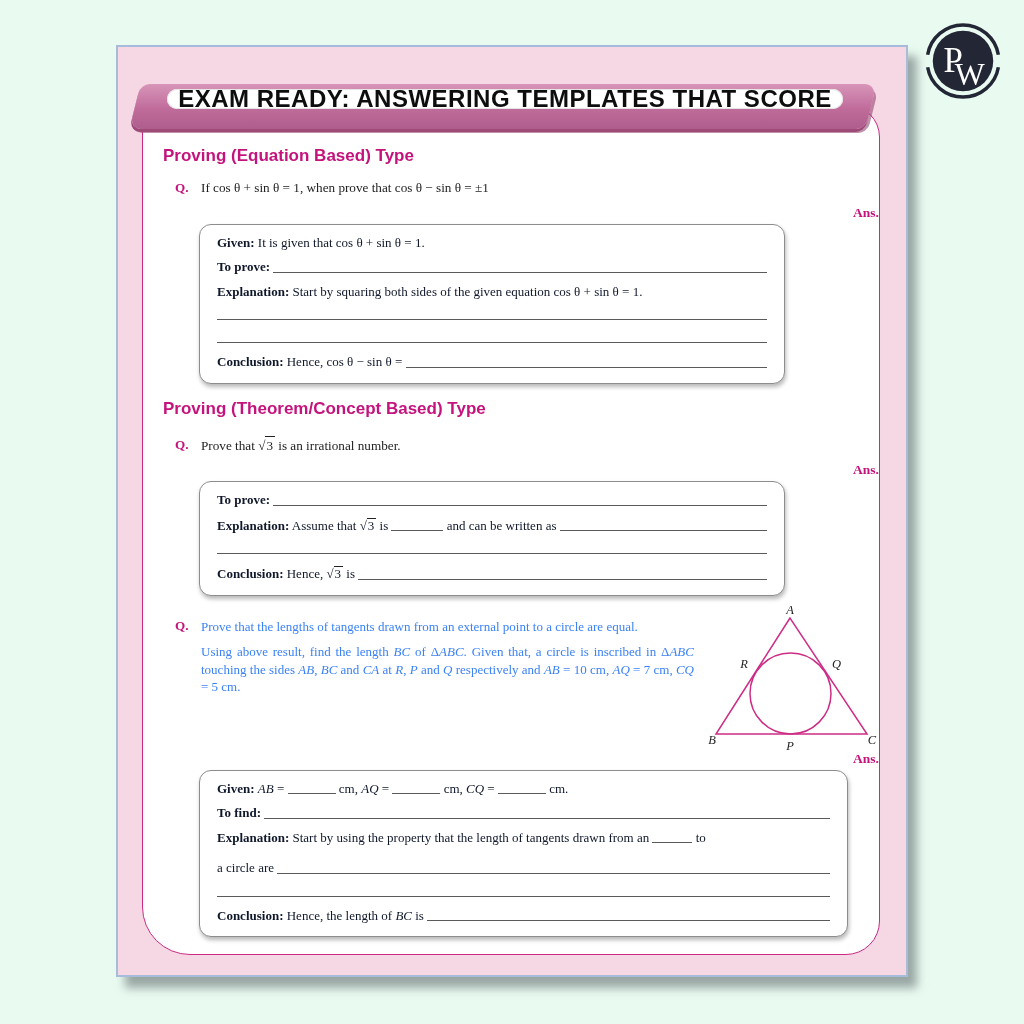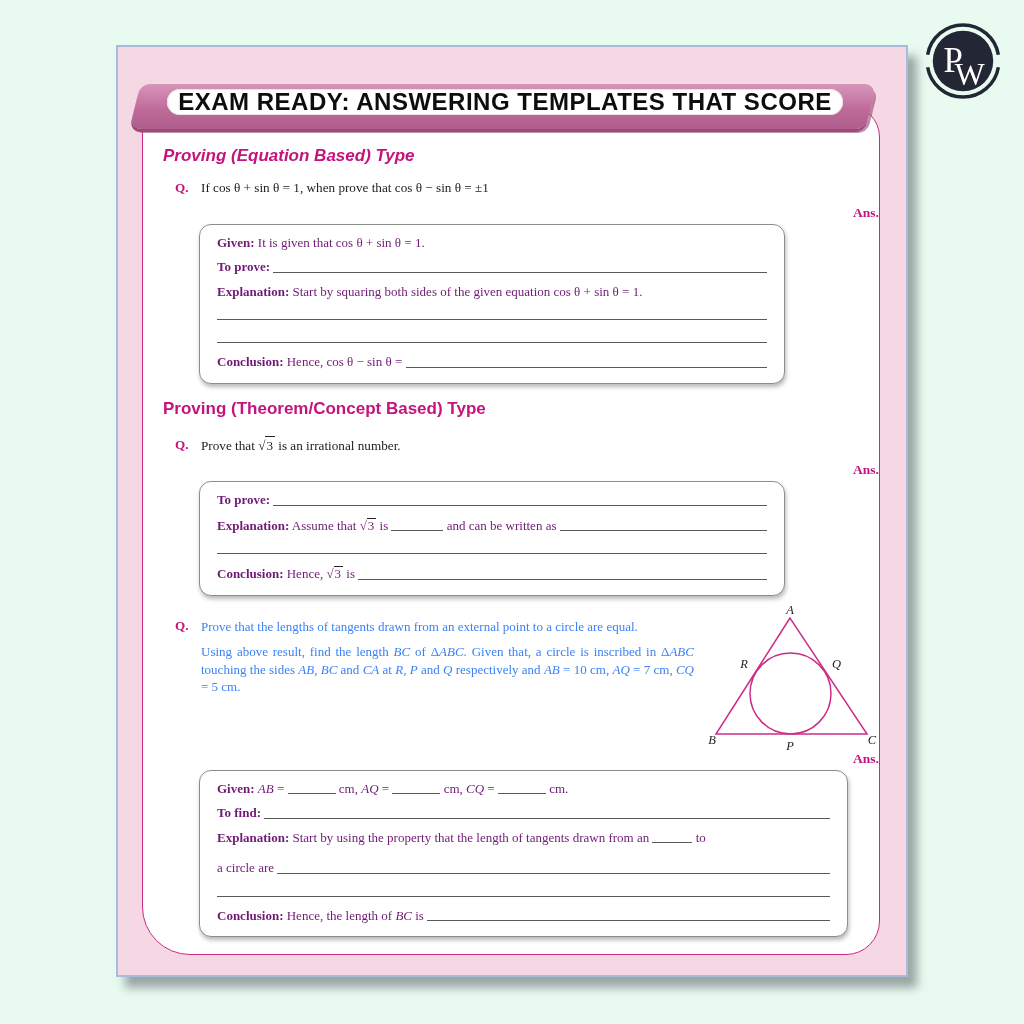--- a/index.html
+++ b/index.html
@@ -24,47 +24,47 @@
   
   .banner{position:absolute;left:-8px;top:-22px;width:736px;height:45px;}
   .banner-skew{
     position:absolute;left:0;top:0;right:0;bottom:0;
     transform:skewX(-14deg);
     background:linear-gradient(180deg,#d795b9 0%,#c06c9b 55%,#ae5d8c 100%);
     border-radius:9px 12px 9px 12px;
     box-shadow:0 3px 0 #9d4a77, 3px 4px 0 rgba(140,55,100,.55);
   }
   .banner-white{
-    position:absolute;left:32px;right:28px;top:5px;height:26px;
+    position:absolute;left:32px;right:28px;top:5px;height:20px;
     background:#fff;border-radius:17px;
     display:flex;align-items:center;justify-content:center;
     box-shadow:inset 0 0 0 1px #e5e5e5;
   }
   .banner-white .ttl{
     font-family:"Liberation Sans",sans-serif;font-weight:bold;
     font-size:24px;letter-spacing:.5px;color:#0d0d0d;white-space:nowrap;
   }
   
   h2.sec{
     font-family:"Liberation Sans",sans-serif;font-weight:bold;
     font-size:17px;color:var(--accent,#c4137c);
     margin:0 0 0 10px;line-height:20px;
   }
-  #sec1{margin-top:40px;font-style:italic;}
+  #sec1{margin-top:40px;}
   #sec2{margin-top:15px;}
   .qrow{display:flex;margin:13px 0 0 22px;color:#1c1c1c;font-size:13.2px;line-height:17.5px;}
   .qrow .qlabel{font-weight:bold;color:var(--accent,#c4137c);width:20px;flex:0 0 20px;margin-right:6px;}
   .ans{font-weight:bold;color:var(--accent,#c4137c);font-size:13.5px;margin:7px 0 0 8px;line-height:17px;text-align:right;}
   
   .abox{
     margin:3px 0 0 46px;background:#fff;
     border:1.5px solid #8d8d8d;border-radius:12px;
     box-shadow:1px 3px 4px rgba(0,0,0,.28);
     padding:9px 17px 13px 17px;box-sizing:border-box;
-    font-size:13px;color:#701a75;
+    font-size:13px;color:#0f172a;
   }
   .abox.w1{width:586px;}
   .abox.w2{width:586px;}
   .abox.w3{width:649px;}
   .bline{display:flex;align-items:baseline;margin-top:10px;line-height:14.5px;min-height:13px;}
   .bline:first-child{margin-top:2px;}
   .bline.cont{margin-top:16px;}
   .bline > *{white-space:pre;}
   .bline b{font-weight:bold;}
   .blank{

